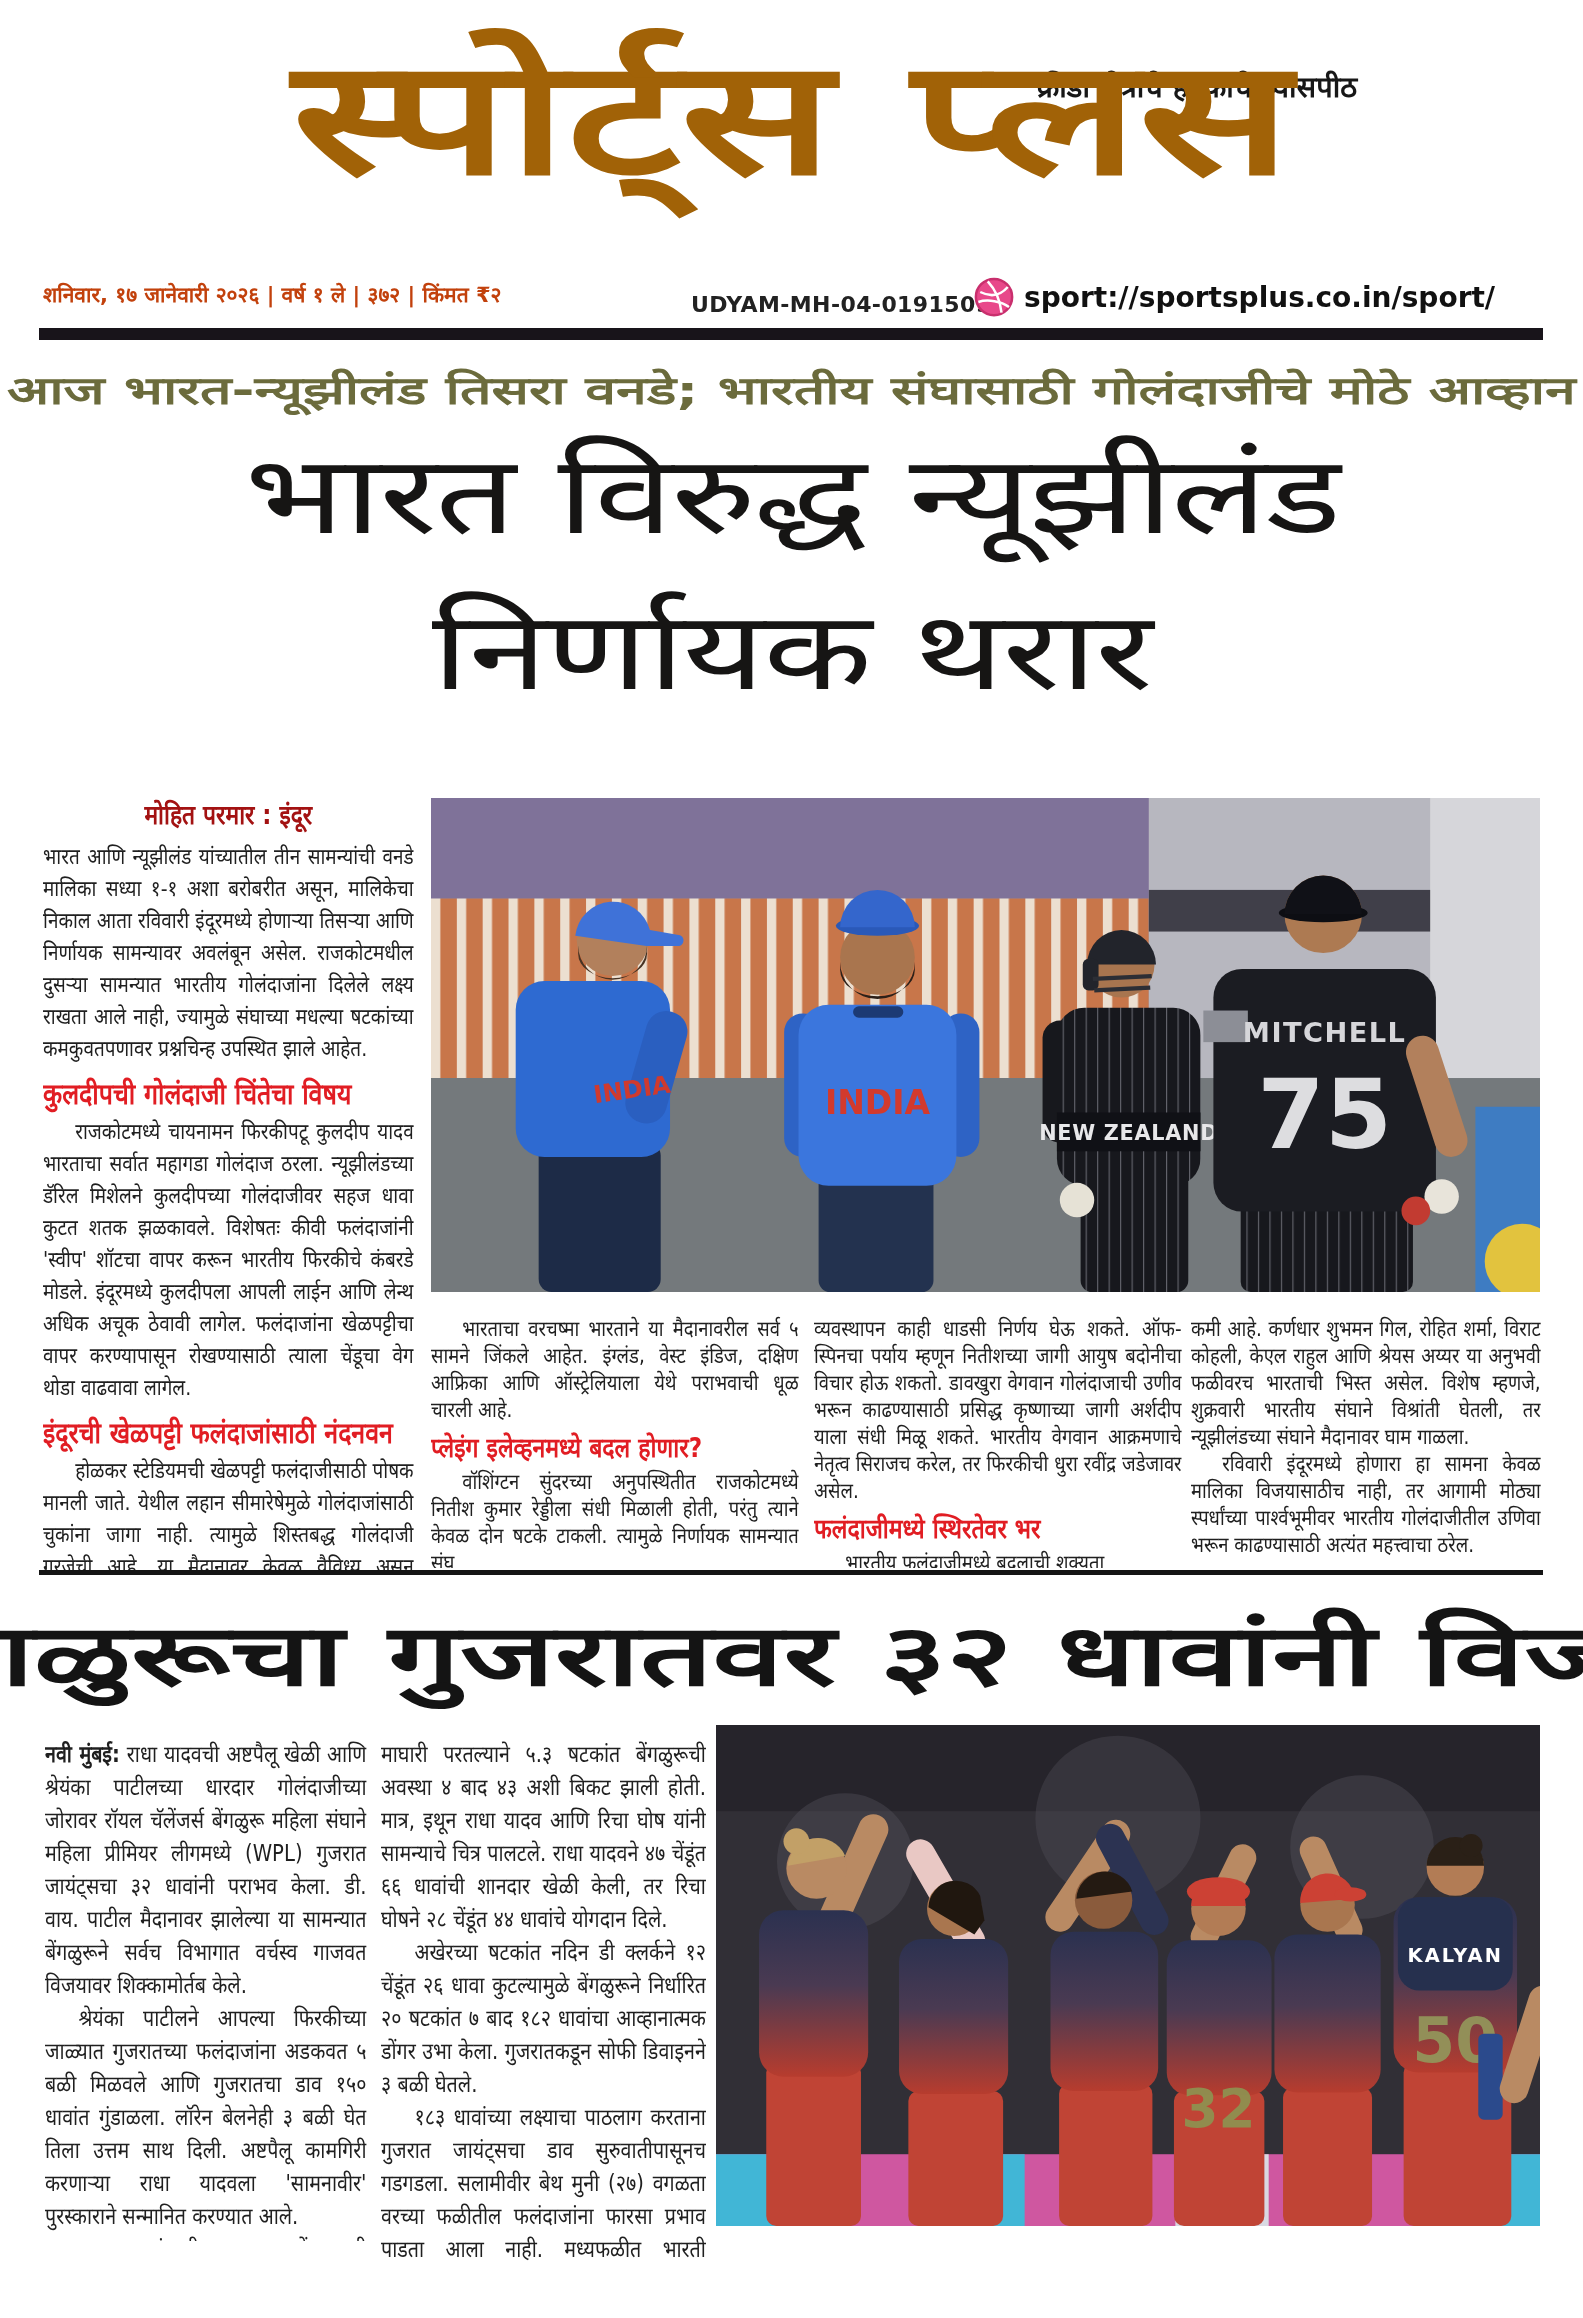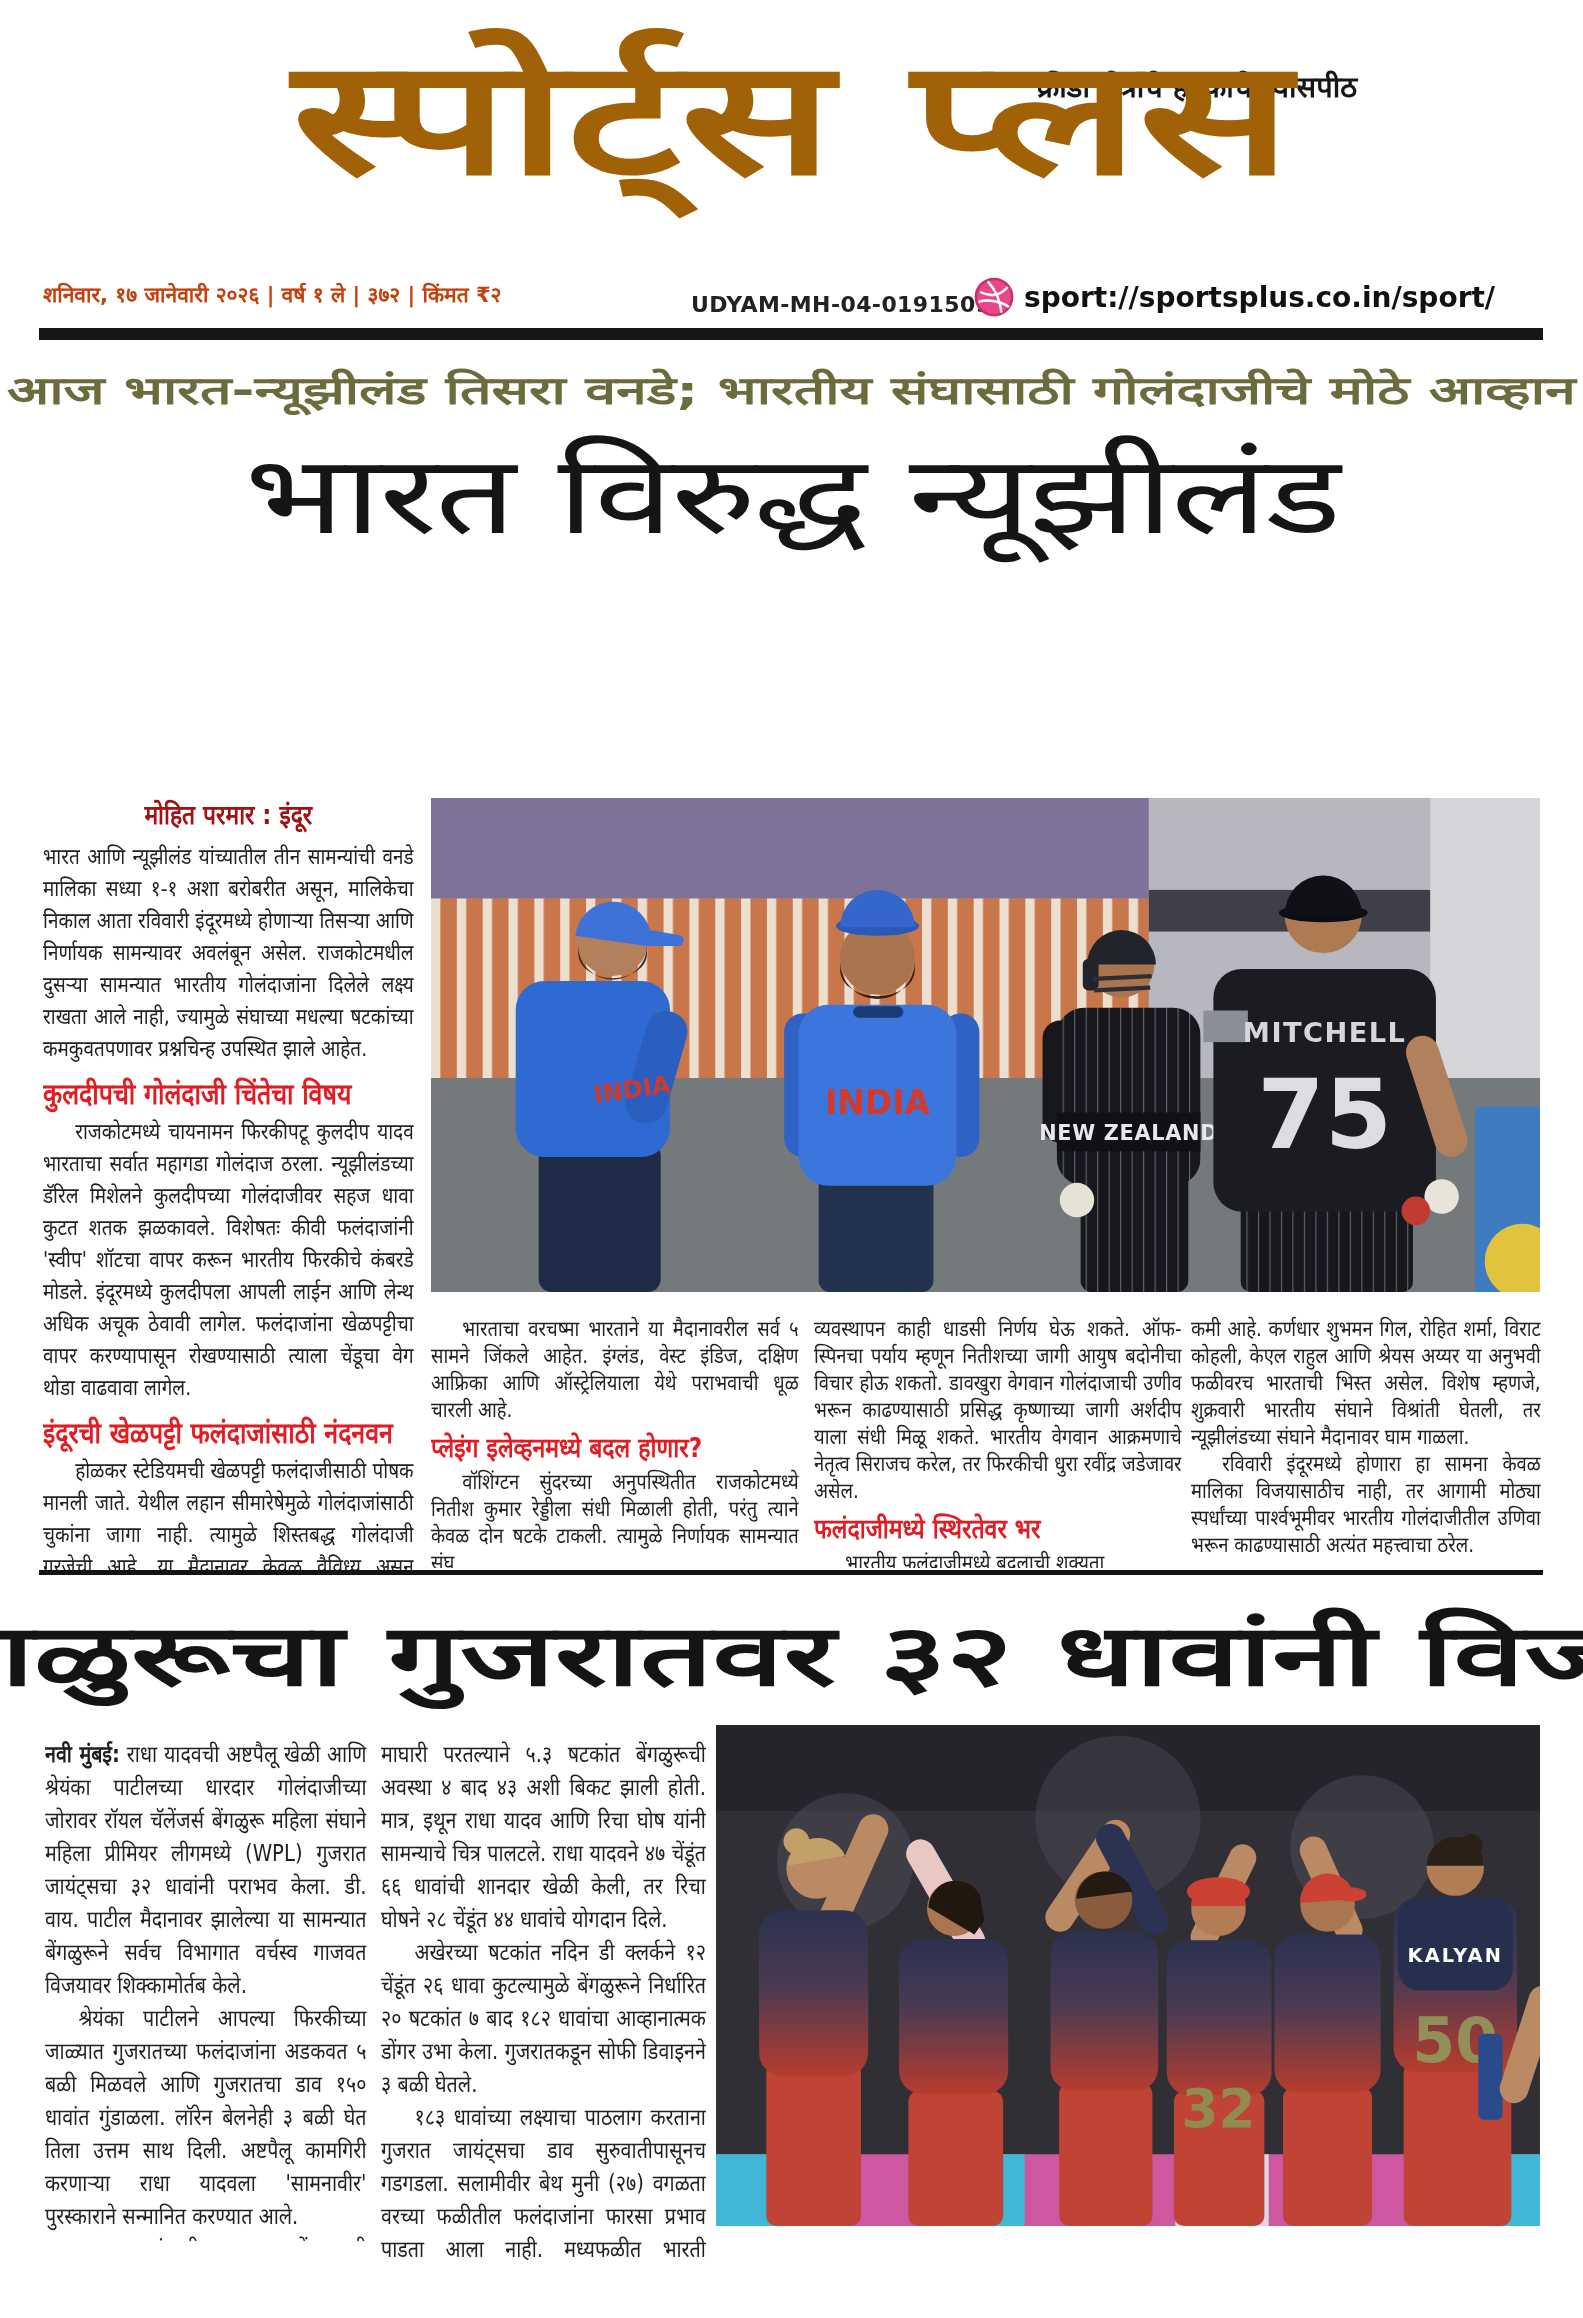--- a/index.html
+++ b/index.html
@@ -85,20 +85,21 @@
         <path d="M3.5 20 C 11 17.5, 22 19.5, 28 24" stroke="#ffffff" fill="none" stroke-width="2"></path>
       </svg>
     </span>
     <span class="site-url">sport://sportsplus.co.in/sport/</span>
   </div>
   <div class="top-rule"></div>
 
   <div class="kicker"><span class="cx">आज भारत-न्यूझीलंड तिसरा वनडे; भारतीय संघासाठी गोलंदाजीचे मोठे आव्हान</span></div>
   <div class="headline">
     <div class="hl-line"><span class="cx">भारत विरुद्ध न्यूझीलंड</span></div>
+    <div class="hl-line"><span class="cx">निर्णायक थरार</span></div>
   </div>
 
   <div class="col col1">
     <div class="byline">मोहित परमार : इंदूर</div>
     <p class="para">भारत आणि न्यूझीलंड यांच्यातील तीन सामन्यांची वनडे मालिका सध्या १-१ अशा बरोबरीत असून, मालिकेचा निकाल आता रविवारी इंदूरमध्ये होणाऱ्या तिसऱ्या आणि निर्णायक सामन्यावर अवलंबून असेल. राजकोटमधील दुसऱ्या सामन्यात भारतीय गोलंदाजांना दिलेले लक्ष्य राखता आले नाही, ज्यामुळे संघाच्या मधल्या षटकांच्या कमकुवतपणावर प्रश्नचिन्ह उपस्थित झाले आहेत.</p>
     <h3 class="subhead">कुलदीपची गोलंदाजी चिंतेचा विषय</h3>
     <p class="para indent">राजकोटमध्ये चायनामन फिरकीपटू कुलदीप यादव भारताचा सर्वात महागडा गोलंदाज ठरला. न्यूझीलंडच्या डॅरिल मिशेलने कुलदीपच्या गोलंदाजीवर सहज धावा कुटत शतक झळकावले. विशेषतः कीवी फलंदाजांनी 'स्वीप' शॉटचा वापर करून भारतीय फिरकीचे कंबरडे मोडले. इंदूरमध्ये कुलदीपला आपली लाईन आणि लेन्थ अधिक अचूक ठेवावी लागेल. फलंदाजांना खेळपट्टीचा वापर करण्यापासून रोखण्यासाठी त्याला चेंडूचा वेग थोडा वाढवावा लागेल.</p>
     <h3 class="subhead">इंदूरची खेळपट्टी फलंदाजांसाठी नंदनवन</h3>
     <p class="para indent">होळकर स्टेडियमची खेळपट्टी फलंदाजीसाठी पोषक मानली जाते. येथील लहान सीमारेषेमुळे गोलंदाजांसाठी चुकांना जागा नाही. त्यामुळे शिस्तबद्ध गोलंदाजी गरजेची आहे. या मैदानावर केवळ वैविध्य असून चालणार नाही, तर चेंडू स्टंपच्या रेषेत ठेवणे महत्त्वाचे आहे.</p>
   </div>

